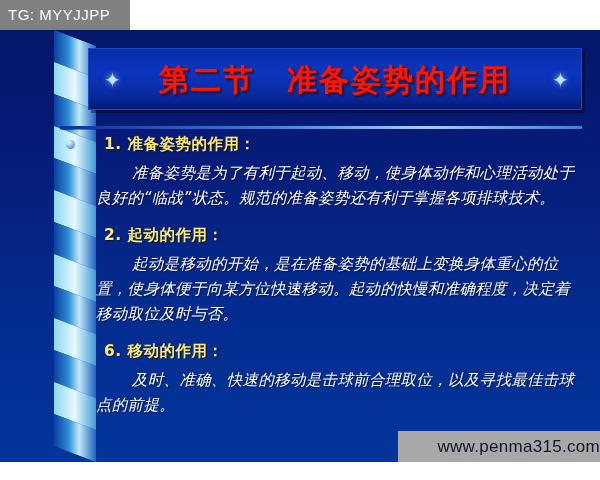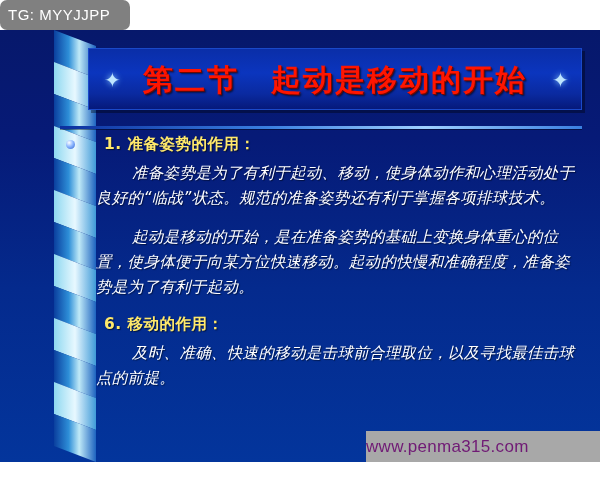--- a/index.html
+++ b/index.html
@@ -25,21 +25,20 @@
     width: 130px;
     height: 30px;
     background: #808080;
     color: #ffffff;
     font-size: 15px;
     line-height: 30px;
     padding-left: 8px;
     box-sizing: border-box;
     letter-spacing: 0.5px;
     z-index: 5;
-    border-radius: 7px;
   }
   
   .slide {
     position: absolute;
     left: 0;
     top: 30px;
     width: 600px;
     height: 432px;
     background: linear-gradient(180deg, #06186b 0%, #061a77 25%, #042a8d 60%, #03359c 100%);
     overflow: hidden;
@@ -136,27 +135,27 @@
     letter-spacing: 0.3px;
     padding-right: 4px;
     font-style: italic;
   }
   .block:last-child .para { margin-bottom: 16px; }
   
   .watermark {
     position: absolute;
     right: 0;
     bottom: 18px;
-    width: 234px;
+    width: 202px;
     height: 31px;
     background: #a8a8a8;
-    color: #701a75;
+    color: #0f172a;
     font-size: 17px;
     line-height: 31px;
-    text-align: left;
+    text-align: right;
     z-index: 5;
     letter-spacing: 0.3px;
   }
   .bottom-strip {
     position: absolute;
     left: 0;
     bottom: 0;
     width: 600px;
     height: 18px;
     background: #ffffff;
@@ -198,36 +197,37 @@
           <path d="M6 256 L48 272 L48 304 L6 288 Z" fill="url(#rg)"></path>
           <path d="M6 288 L48 304 L48 336 L6 320 Z" fill="url(#rg2)"></path>
           <path d="M6 320 L48 336 L48 368 L6 352 Z" fill="url(#rg)"></path>
           <path d="M6 352 L48 368 L48 400 L6 384 Z" fill="url(#rg2)"></path>
           <path d="M6 384 L48 400 L48 432 L6 416 Z" fill="url(#rg)"></path>
         </g>
       </svg>
     </div>
 
     <div class="title-bar"></div>
-    <div class="title-text">第二节　起动是移动的开始</div>
+    <div class="title-text">第二节　准备姿势的作用</div>
     <div class="spark left">✦</div>
     <div class="spark right">✦</div>
 
     <div class="title-rule"></div>
     <div class="rule-dot"></div>
 
     <div class="body">
 
       <div class="block">
         <p class="head">1. 准备姿势的作用：</p>
         <p class="para">准备姿势是为了有利于起动、移动，使身体动作和心理活动处于良好的“临战”状态。规范的准备姿势还有利于掌握各项排球技术。</p>
       </div>
 
       <div class="block">
-        <p class="para">起动是移动的开始，是在准备姿势的基础上变换身体重心的位置，使身体便于向某方位快速移动。起动的快慢和准确程度，准备姿势是为了有利于起动。</p>
+        <p class="head">2. 起动的作用：</p>
+        <p class="para">起动是移动的开始，是在准备姿势的基础上变换身体重心的位置，使身体便于向某方位快速移动。起动的快慢和准确程度，决定着移动取位及时与否。</p>
       </div>
 
       <div class="block">
         <p class="head">6. 移动的作用：</p>
         <p class="para">及时、准确、快速的移动是击球前合理取位，以及寻找最佳击球点的前提。</p>
       </div>
 
     </div>
   </div>
 

